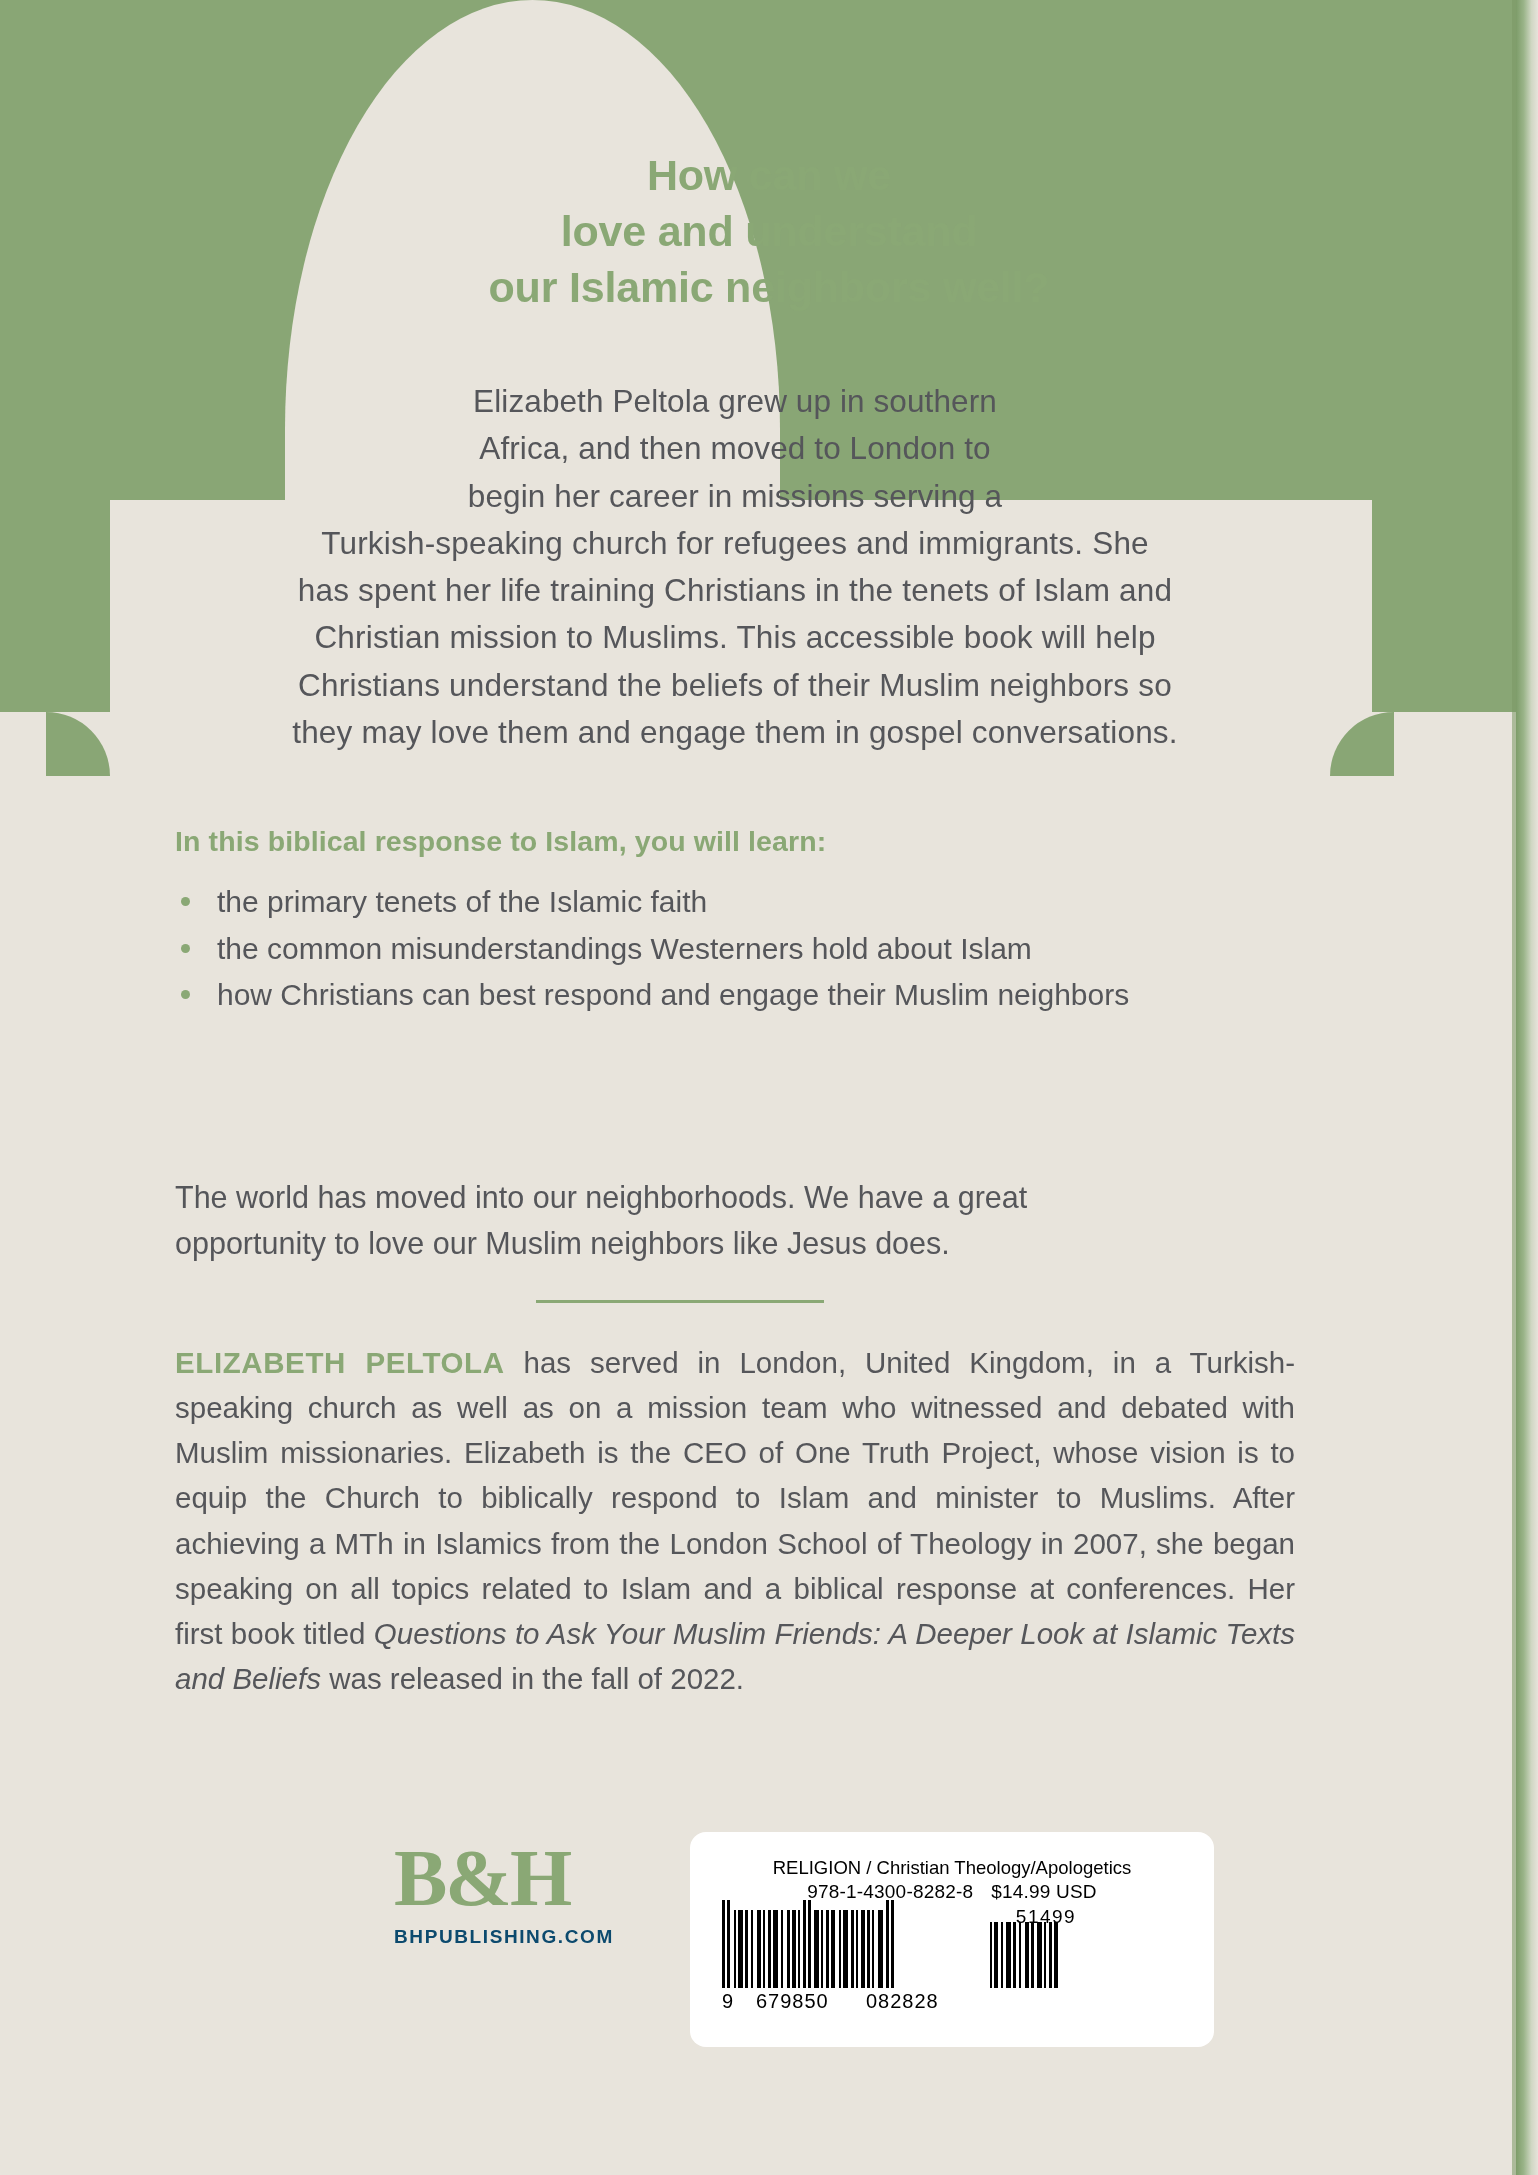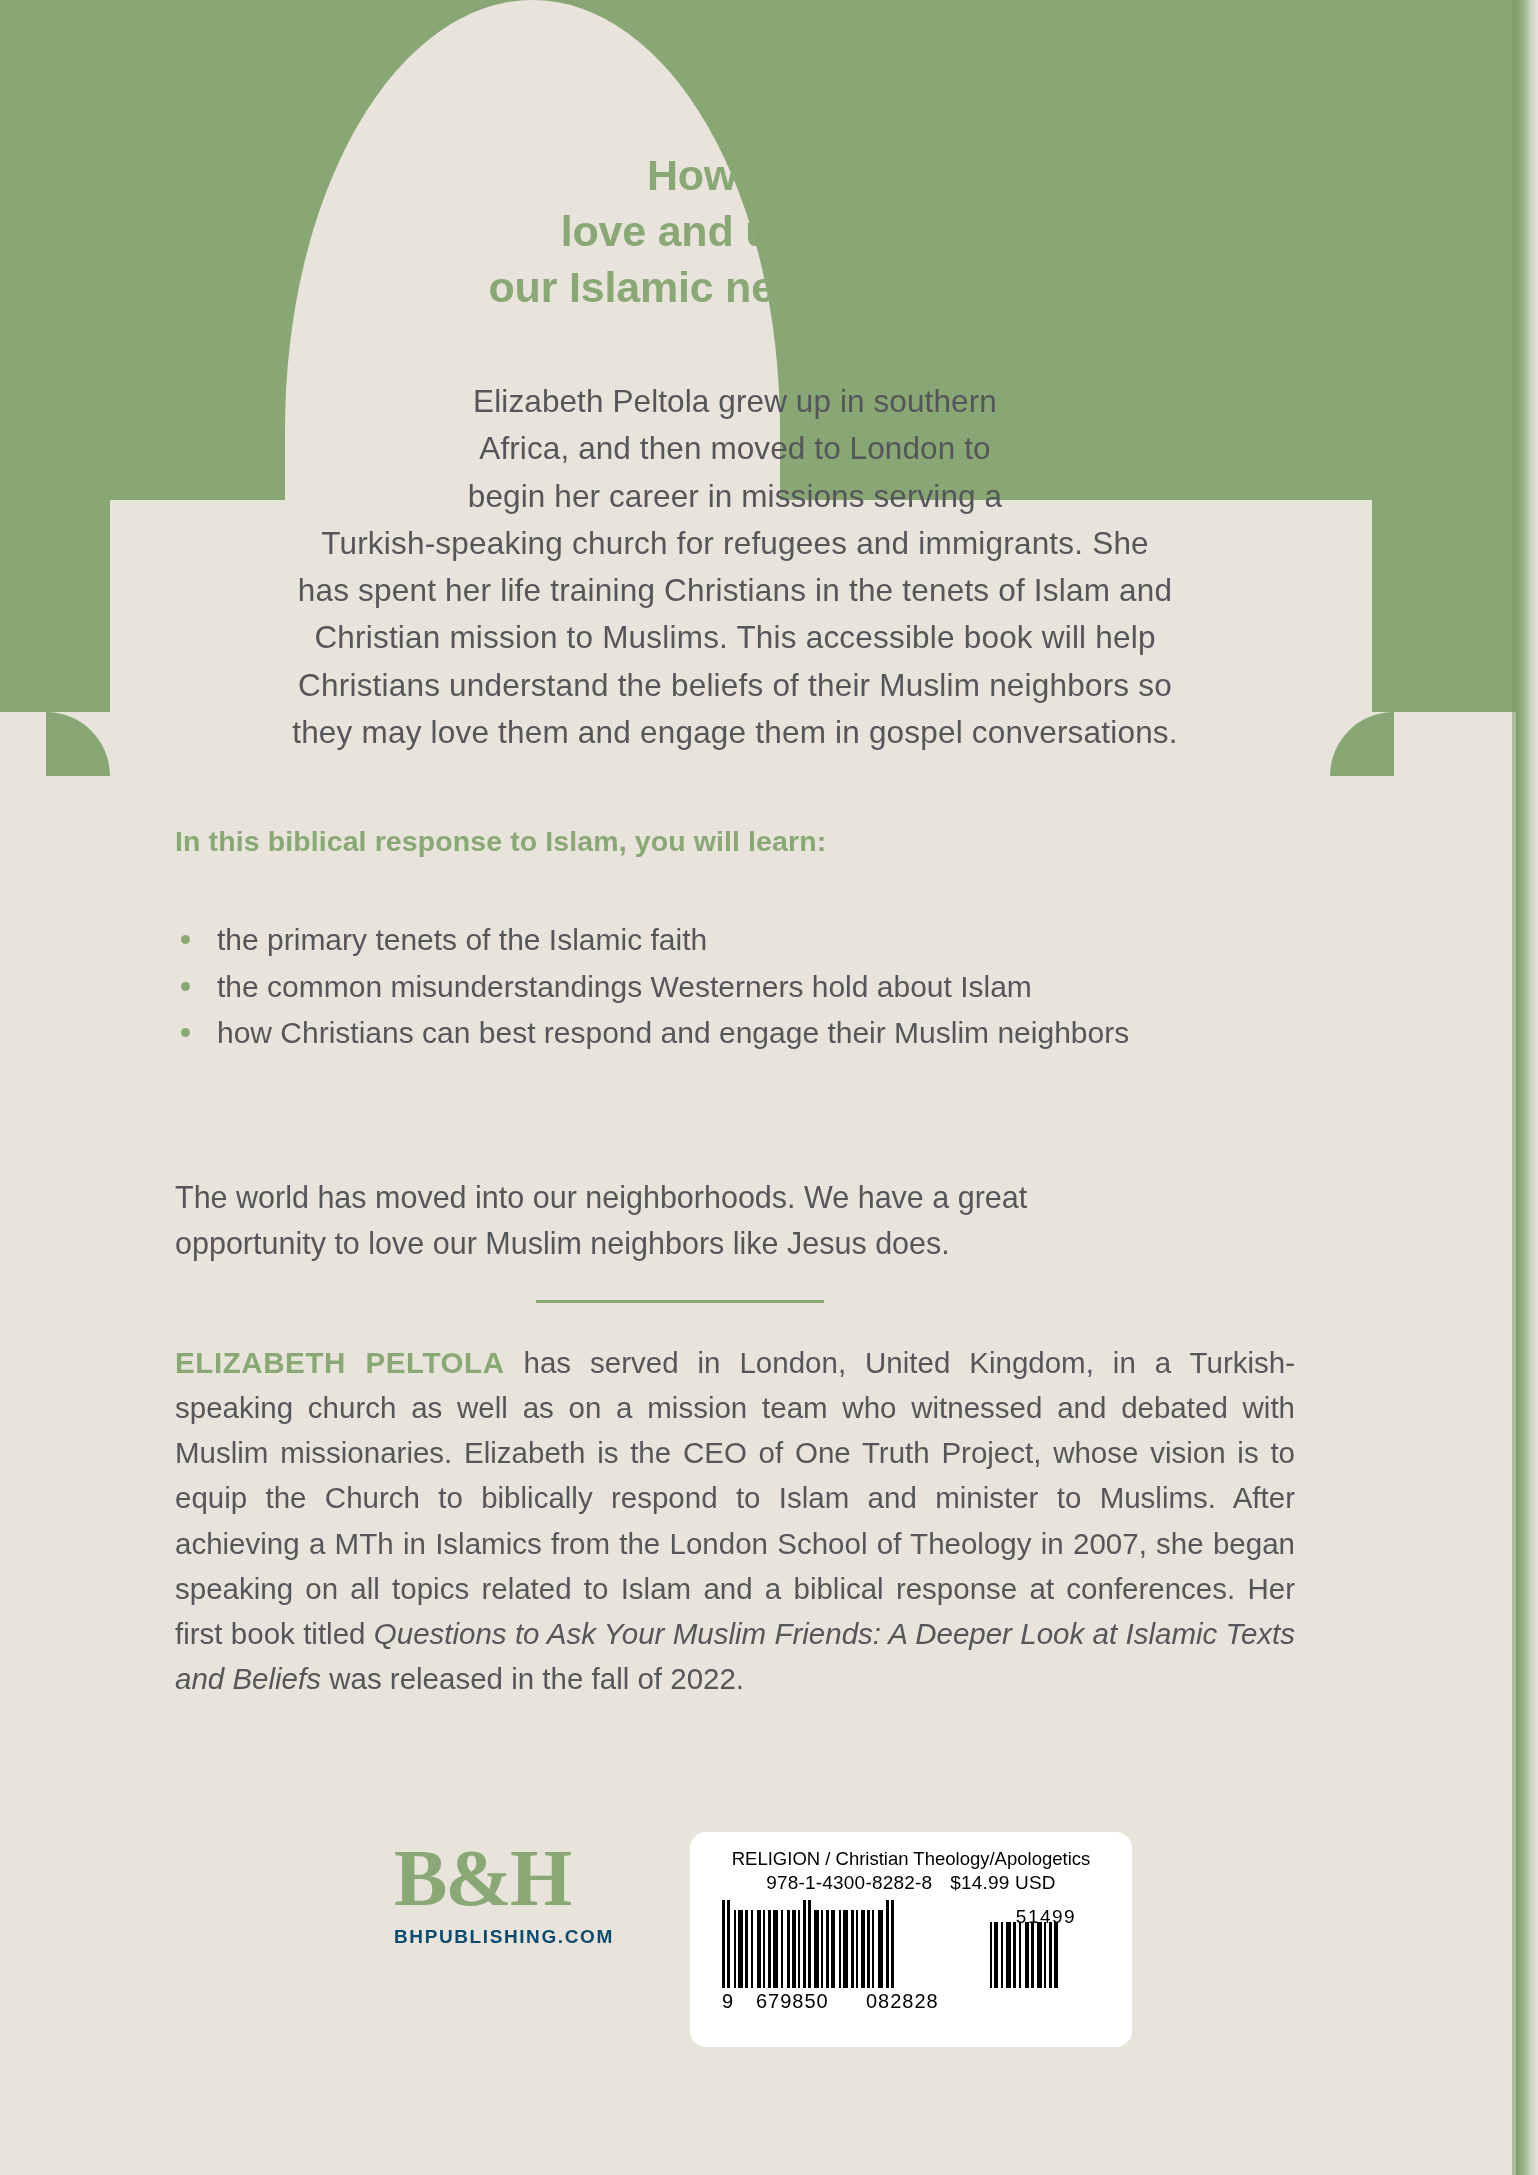--- a/index.html
+++ b/index.html
@@ -83,21 +83,20 @@
     font-size:28.5px;
     font-weight:bold;
     letter-spacing:.1px;
   }
 
   #bullets{
     position:absolute;left:175px;top:880px;width:1130px;
     color:#55565a;
     font-size:30px;
     line-height:1.49;
-    margin-top:38px;
   }
   #bullets .bullet-row{
     position:relative;
     padding-left:42px;
     margin-bottom:2px;
   }
   #bullets .dot{
     position:absolute;left:6px;top:17px;
     width:9px;height:9px;border-radius:50%;
     background:#8aa875;
@@ -148,25 +147,25 @@
     margin-top:8px;
     font-size:19px;
     font-weight:bold;
     color:#0c4a6e;
     letter-spacing:1.6px;
   }
 
   
   #barcode-label{
     position:absolute;left:690px;top:1832px;
-    width:442px;height:215px;
+    width:524px;height:215px;
     background:#ffffff;
     border-radius:16px;
     box-sizing:border-box;
-    padding-top:15px;
+    padding-top:24px;
   }
   #bisac{
     text-align:center;
     font-size:18.5px;
     color:#000;
     line-height:1.28;
     font-family:"Liberation Sans", sans-serif;
   }
   #isbn-price{
     text-align:center;

